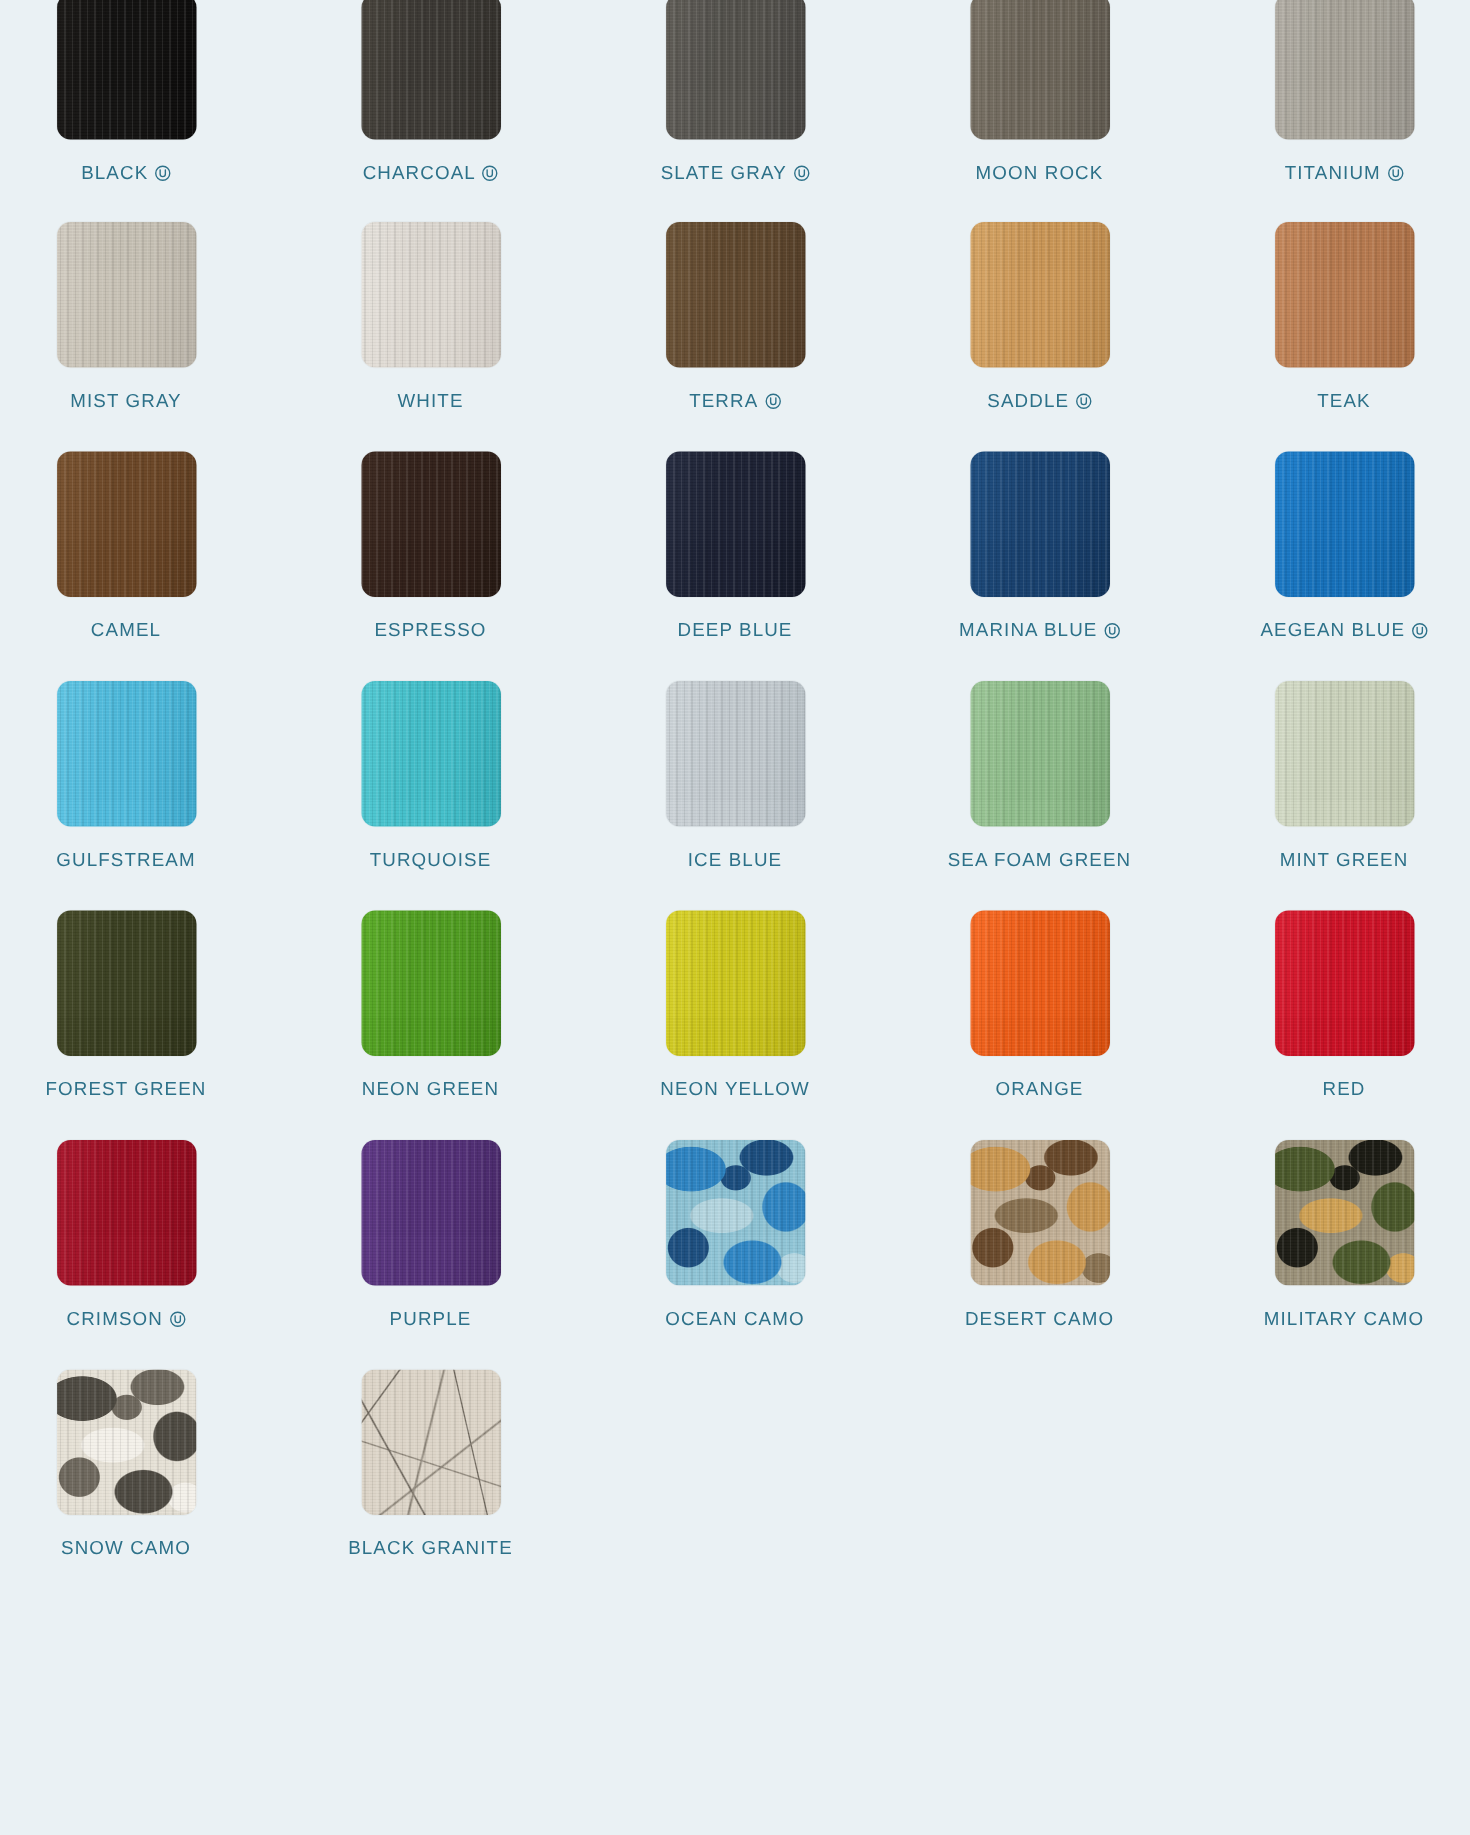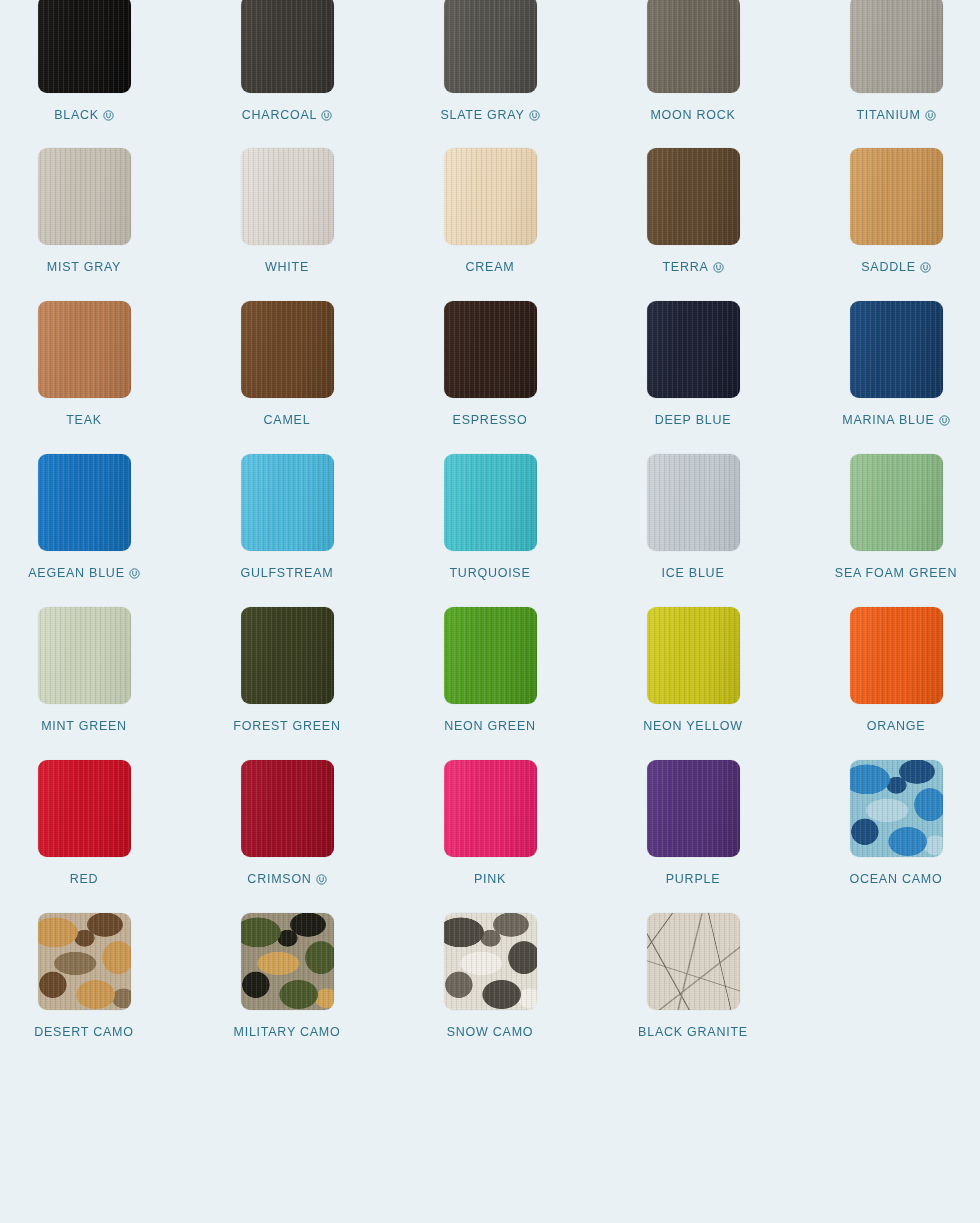--- a/index.html
+++ b/index.html
@@ -169,26 +169,20 @@
         <span>MIST GRAY</span>
       </div>
     </div>
     <div class="swatch-cell">
       <div class="swatch-chip" style="background: linear-gradient(100deg, rgb(232, 228, 222) 0%, rgb(222, 217, 210) 38%, rgb(222, 217, 210) 62%, rgb(208, 202, 194) 100%);"></div>
       <div class="swatch-label">
         <span>WHITE</span>
       </div>
     </div>
     <div class="swatch-cell">
-      <div class="swatch-chip" style="background: linear-gradient(100deg, rgb(245, 228, 203) 0%, rgb(238, 217, 186) 38%, rgb(238, 217, 186) 62%, rgb(226, 203, 168) 100%);"></div>
-      <div class="swatch-label">
-        <span>CREAM</span>
-      </div>
-    </div>
-    <div class="swatch-cell">
       <div class="swatch-chip" style="background: linear-gradient(100deg, rgb(111, 86, 58) 0%, rgb(97, 73, 47) 38%, rgb(97, 73, 47) 62%, rgb(80, 59, 38) 100%);"></div>
       <div class="swatch-label">
         <span>TERRA</span>
         <span class="uv-badge">
           <svg width="11" height="11" viewBox="0 0 12 12" aria-hidden="true">
             <circle cx="6" cy="6" r="5.1" fill="none" stroke="#2d7189" stroke-width="1"></circle>
             <path d="M4.1 3.5 v3.1 a1.9 1.9 0 0 0 3.8 0 V3.5" fill="none" stroke="#2d7189" stroke-width="1" stroke-linecap="round"></path>
           </svg>
         </span>
       </div>
@@ -319,26 +313,20 @@
         <span>CRIMSON</span>
         <span class="uv-badge">
           <svg width="11" height="11" viewBox="0 0 12 12" aria-hidden="true">
             <circle cx="6" cy="6" r="5.1" fill="none" stroke="#2d7189" stroke-width="1"></circle>
             <path d="M4.1 3.5 v3.1 a1.9 1.9 0 0 0 3.8 0 V3.5" fill="none" stroke="#2d7189" stroke-width="1" stroke-linecap="round"></path>
           </svg>
         </span>
       </div>
     </div>
     <div class="swatch-cell">
-      <div class="swatch-chip" style="background: linear-gradient(100deg, rgb(245, 53, 123) 0%, rgb(232, 36, 108) 38%, rgb(232, 36, 108) 62%, rgb(212, 24, 92) 100%);"></div>
-      <div class="swatch-label">
-        <span>PINK</span>
-      </div>
-    </div>
-    <div class="swatch-cell">
       <div class="swatch-chip" style="background: linear-gradient(100deg, rgb(98, 60, 137) 0%, rgb(84, 49, 121) 38%, rgb(84, 49, 121) 62%, rgb(71, 40, 103) 100%);"></div>
       <div class="swatch-label">
         <span>PURPLE</span>
       </div>
     </div>
     <div class="swatch-cell">
       <div class="swatch-chip" style="background: radial-gradient(42% 26% at 18% 20%, rgb(47, 134, 196) 0px, rgb(47, 134, 196) 58%, transparent 60%), radial-gradient(34% 22% at 72% 12%, rgb(29, 79, 128) 0px, rgb(29, 79, 128) 55%, transparent 58%), radial-gradient(30% 30% at 86% 46%, rgb(47, 134, 196) 0px, rgb(47, 134, 196) 55%, transparent 58%), radial-gradient(38% 20% at 40% 52%, rgb(182, 216, 226) 0px, rgb(182, 216, 226) 58%, transparent 61%), radial-gradient(26% 24% at 16% 74%, rgb(29, 79, 128) 0px, rgb(29, 79, 128) 55%, transparent 58%), radial-gradient(36% 26% at 62% 84%, rgb(47, 134, 196) 0px, rgb(47, 134, 196) 56%, transparent 59%), radial-gradient(22% 18% at 92% 88%, rgb(182, 216, 226) 0px, rgb(182, 216, 226) 55%, transparent 58%), radial-gradient(20% 16% at 50% 26%, rgb(29, 79, 128) 0px, rgb(29, 79, 128) 52%, transparent 56%), linear-gradient(rgb(143, 196, 214), rgb(143, 196, 214));"></div>
       <div class="swatch-label">
         <span>OCEAN CAMO</span>
       </div>

